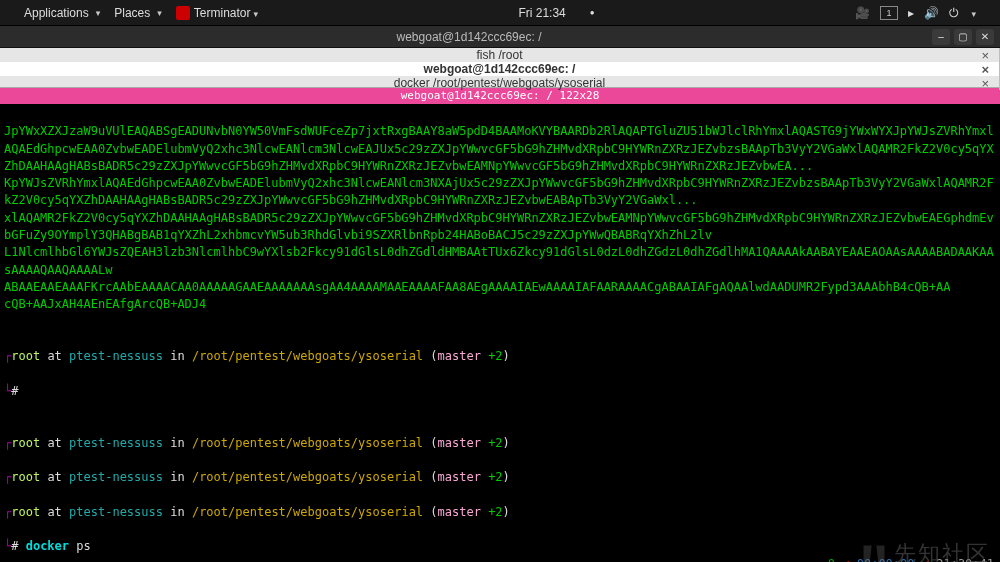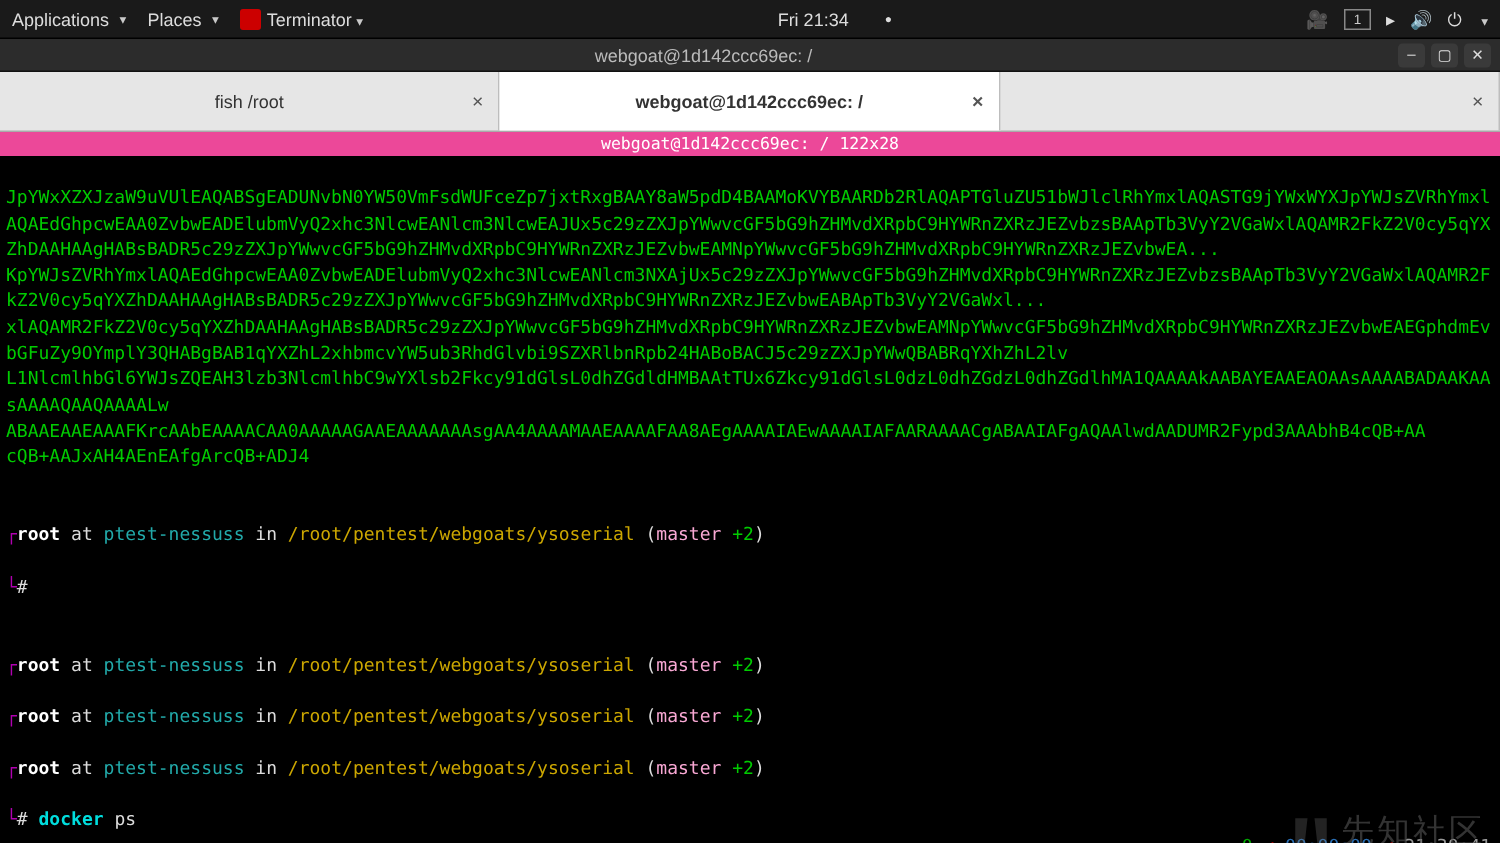--- a/index.html
+++ b/index.html
@@ -6,21 +6,21 @@
     html, body { width: 1000px; height: 562px; overflow: hidden; font-family: "DejaVu Sans Mono", monospace; }
     body { background: #000; color: #00aa00; font-size: 12px; }
 
     
     .top-panel {
       height: 26px;
       background: #1a1a1a;
       display: flex;
       align-items: center;
       color: #ddd;
-      padding: 0 8px;
+      padding: 0 24px;
       border-bottom: 1px solid #000;
       font-family: sans-serif;
     }
     .panel-left   { display: flex; align-items: center; gap: 14px; }
     .panel-center { flex: 1; display: flex; align-items: center; justify-content: center; gap: 24px; }
     .panel-right  { display: flex; align-items: center; gap: 10px; }
     .panel-item   { display: flex; align-items: center; gap: 4px; font-size: 12px; cursor: pointer; }
     .tri-down::after { content: "▾"; font-size: 9px; margin-left: 3px; opacity: .9; }
     .ws-box { border:1px solid #888; width:18px; height:14px; display:flex; align-items:center; justify-content:center; font-size:9px; color:#ccc; }
     .term-icon { width:14px; height:14px; background:#c00; border-radius:2px; display:inline-block; position:relative; }
@@ -34,21 +34,21 @@
       align-items: center;
       font-family: sans-serif;
       font-size: 12px;
       border-bottom: 1px solid #111;
     }
     .title-bar .title { flex:1; text-align:center; }
     .win-btns { display:flex; gap:4px; padding-right:6px; }
     .win-btn  { width:18px; height:16px; border-radius:3px; background:#3a3a3a; color:#ddd; display:flex; align-items:center; justify-content:center; font-size:10px; cursor:pointer; }
 
     
-    .tab-strip { height: 40px; background: #e6e6e6; display:flex; font-family: sans-serif; font-size: 12px; color:#333; border-bottom:1px solid #aaa; }
+    .tab-strip { height: 40px; background: #e6e6e6; display:flex; font-family: sans-serif; font-size: 12px; color:#333; border-bottom:1px solid #aaa;flex-direction:column; }
     .tab {
       flex:1; display:flex; align-items:center; justify-content:center; gap:10px;
       border-right:1px solid #bdbdbd; position:relative; cursor:pointer;
     }
     .tab.active { background:#fff; font-weight:bold; }
     .tab .close { position:absolute; right:10px; font-size:13px; color:#555; cursor:pointer; }
 
     
     .term-sub { background:#ec4899; color:#fff; text-align:center; height:16px; line-height:16px; font-size:11px; }
 
@@ -61,21 +61,21 @@
       white-space: pre;
       font-family: "DejaVu Sans Mono", monospace;
       position: relative;
       height: 472px;
       overflow: hidden;
     }
     .line { white-space: pre; }
 
     
     .c-green  { color:#00cc00; }
-    .c-red    { color:#ffffff;font-weight:bold; }
+    .c-red    { color:#bef264; }
     .c-cyan   { color:#22aaaa; }
     .c-bcyan  { color:#00dddd; font-weight:bold; }
     .c-blue   { color:#f9a8d4; }
     .c-yell   { color:#cca700; }
     .c-mag    { color:#b000b0; }
     .c-white  { color:#dcdcdc; }
 
     .right-info { position:absolute; right:6px; color:#888; font-size:12px; }
     .right-info .zero { color:#00aa00; }
     .right-info .lt   { color:#d00; }
@@ -125,20 +125,21 @@
 <div class="tab-strip">
   <div class="tab">
     <span>fish  /root</span>
     <span class="close">×</span>
   </div>
   <div class="tab active">
     <span>webgoat@1d142ccc69ec: /</span>
     <span class="close">×</span>
   </div>
   <div class="tab">
+    <span>docker  /root/pentest/webgoats/ysoserial</span>
     <span class="close">×</span>
   </div>
 </div>
 
 <div class="term-sub">webgoat@1d142ccc69ec: /  122x28</div>
 
 <div class="term">
 <div class="line c-green" style="white-space:pre-wrap; word-break:break-all;">JpYWxXZXJzaW9uVUlEAQABSgEADUNvbN0YW50VmFsdWUFceZp7jxtRxgBAAY8aW5pdD4BAAMoKVYBAARDb2RlAQAPTGluZU51bWJlclRhYmxlAQASTG9jYWxWYXJpYWJsZVRhYmxlAQAEdGhpcwEAA0ZvbwEADElubmVyQ2xhc3NlcwEANlcm3NlcwEAJUx5c29zZXJpYWwvcGF5bG9hZHMvdXRpbC9HYWRnZXRzJEZvbzsBAApTb3VyY2VGaWxlAQAMR2FkZ2V0cy5qYXZhDAAHAAgHABsBADR5c29zZXJpYWwvcGF5bG9hZHMvdXRpbC9HYWRnZXRzJEZvbwEAMNpYWwvcGF5bG9hZHMvdXRpbC9HYWRnZXRzJEZvbwEA...
 KpYWJsZVRhYmxlAQAEdGhpcwEAA0ZvbwEADElubmVyQ2xhc3NlcwEANlcm3NXAjUx5c29zZXJpYWwvcGF5bG9hZHMvdXRpbC9HYWRnZXRzJEZvbzsBAApTb3VyY2VGaWxlAQAMR2FkZ2V0cy5qYXZhDAAHAAgHABsBADR5c29zZXJpYWwvcGF5bG9hZHMvdXRpbC9HYWRnZXRzJEZvbwEABApTb3VyY2VGaWxl...
 xlAQAMR2FkZ2V0cy5qYXZhDAAHAAgHABsBADR5c29zZXJpYWwvcGF5bG9hZHMvdXRpbC9HYWRnZXRzJEZvbwEAMNpYWwvcGF5bG9hZHMvdXRpbC9HYWRnZXRzJEZvbwEAEGphdmEvbGFuZy9OYmplY3QHABgBAB1qYXZhL2xhbmcvYW5ub3RhdGlvbi9SZXRlbnRpb24HABoBACJ5c29zZXJpYWwQBABRqYXhZhL2lv

